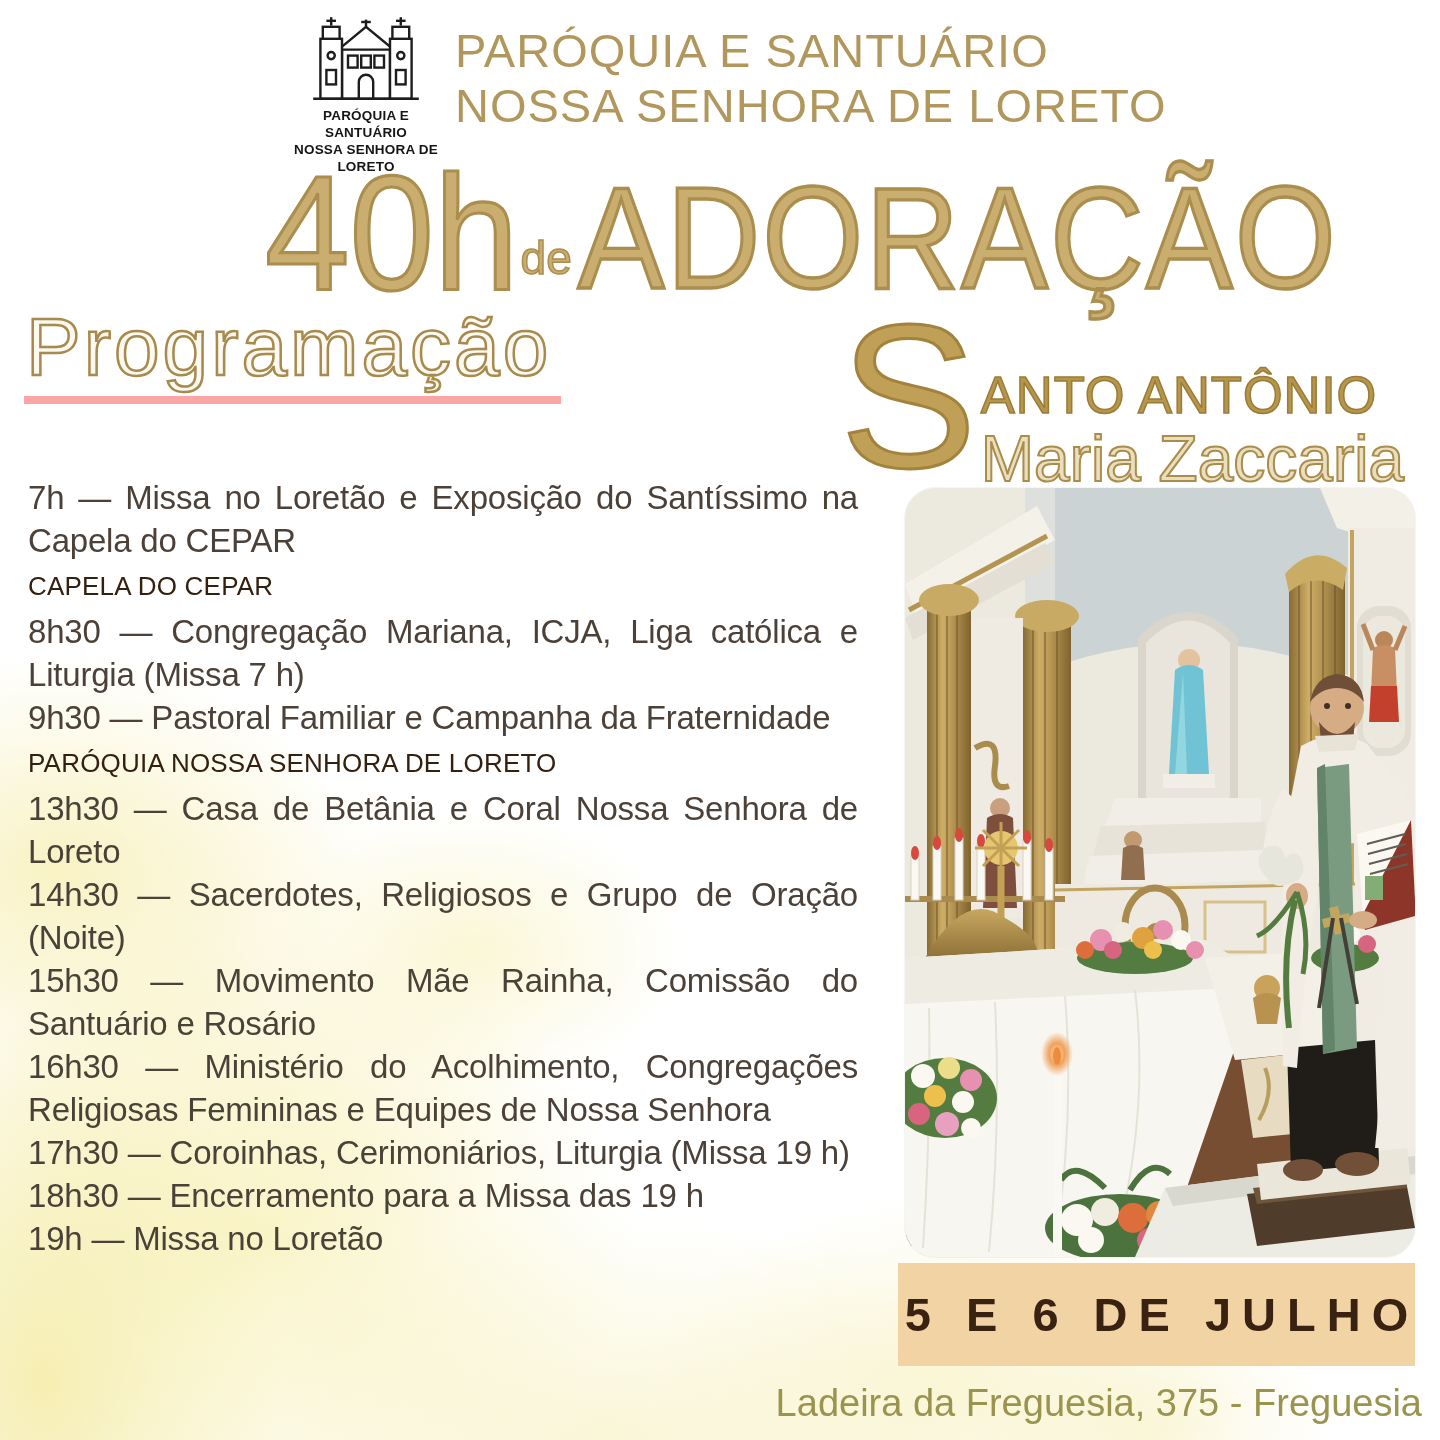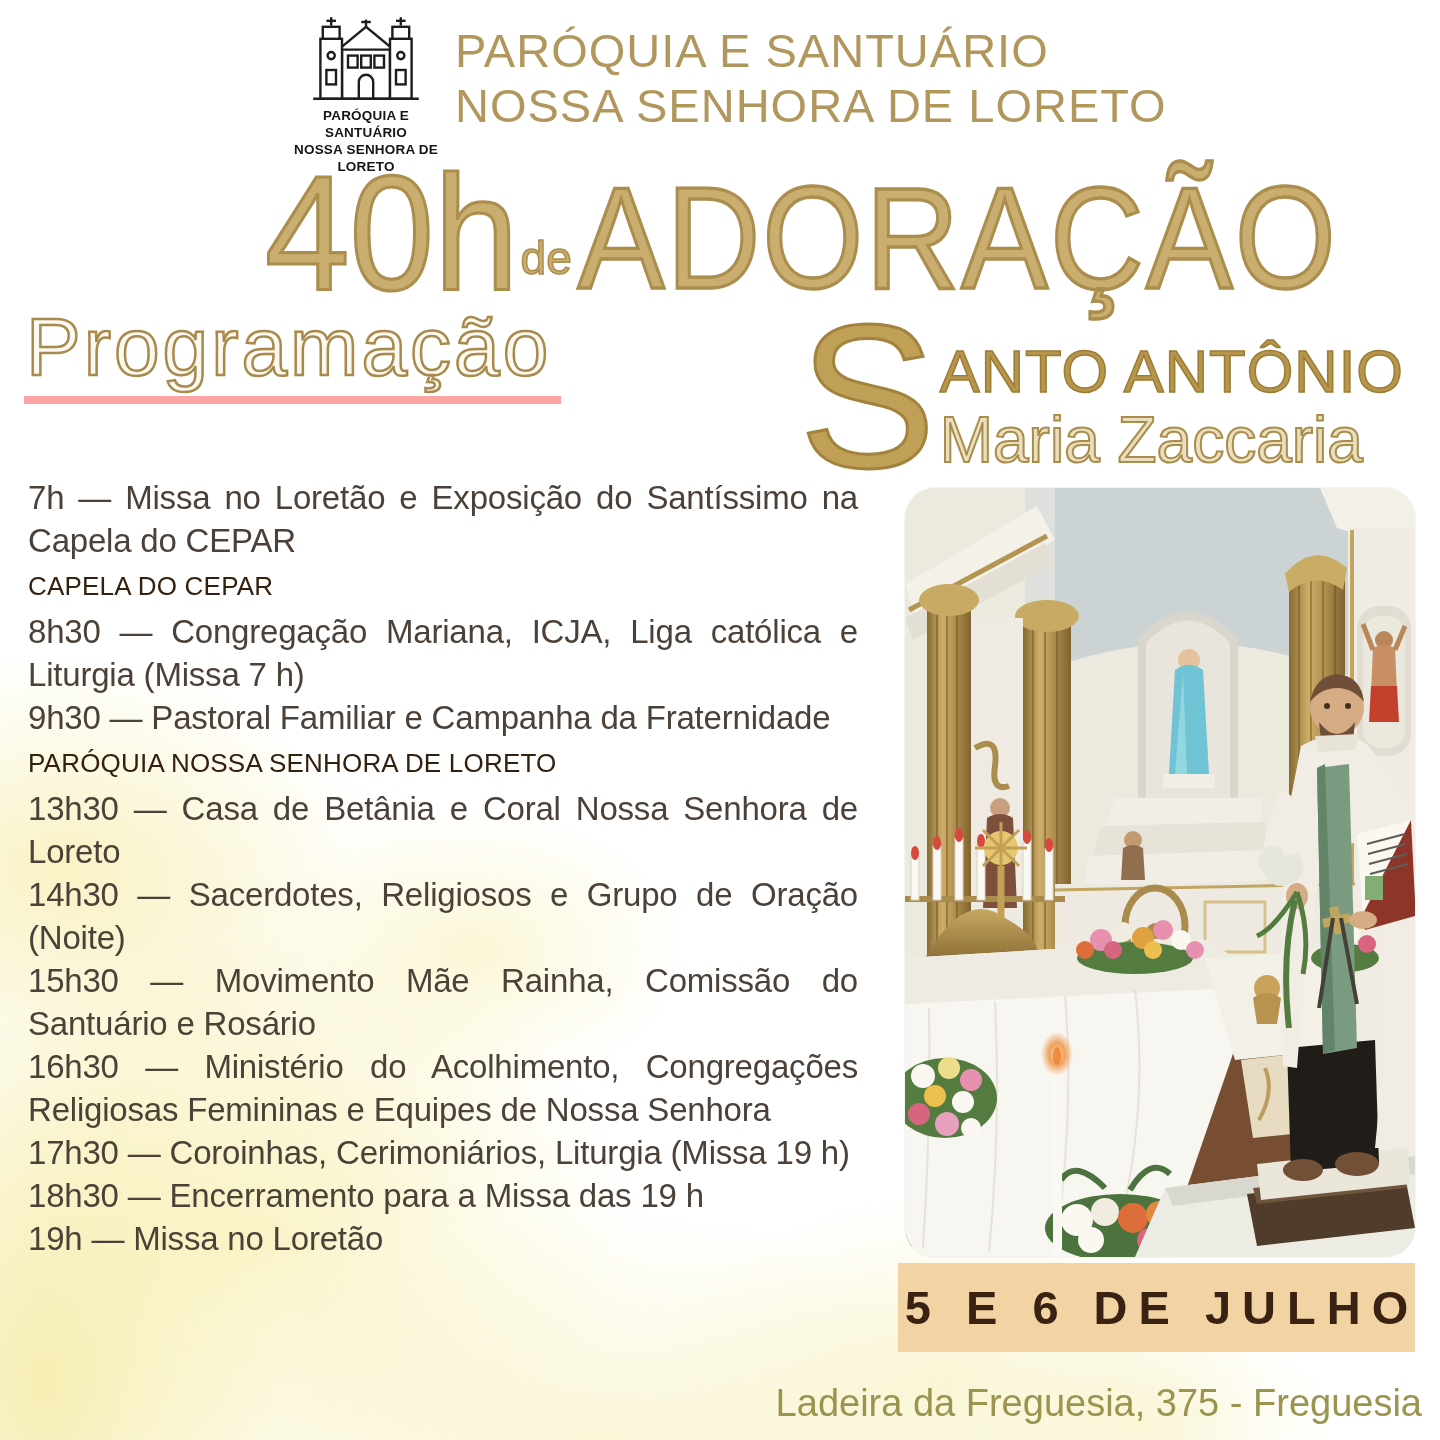--- a/index.html
+++ b/index.html
@@ -42,40 +42,40 @@
     position:absolute;left:24px;top:300px;
     font-size:82px;letter-spacing:3px;color:#fbf9f1;-webkit-text-stroke:2.5px #a88a4c;
     border-bottom:8px solid #fca5a5;padding:0 10px 2px 2px;line-height:1.15;
   }
   
   .saint{position:absolute;top:316px;right:36px;display:flex;align-items:flex-start;}
   .saint-s{
     font-size:205px;line-height:.78;color:#c0a057;-webkit-text-stroke:3px #a2823c;margin-right:4px;
   }
   .saint-lines{text-align:left;padding-top:26px;}
-  .saint-line1{font-size:60px;letter-spacing:1px;color:#b6954d;-webkit-text-stroke:1.5px #9c7c35;line-height:1.0;white-space:nowrap;}
+  .saint-line1{font-size:51px;letter-spacing:1px;color:#b6954d;-webkit-text-stroke:1.5px #9c7c35;line-height:1.0;white-space:nowrap;margin-top:28px;}
   .saint-line2{font-size:64px;color:#e9dfc0;-webkit-text-stroke:2px #ab8d4a;line-height:1.0;margin-top:6px;white-space:nowrap;}
   
   .day-heading{position:absolute;left:30px;top:416px;font-size:46px;font-weight:700;color:var(--day-gold);letter-spacing:1px;}
   .schedule{position:absolute;left:28px;top:476px;width:830px;}
   .sch-item{
     font-size:33px;color:var(--text-dark);line-height:43px;text-align:justify;letter-spacing:-.2px;
   }
   .sch-section{
     font-size:26px;color:var(--section-dark);font-weight:400;line-height:48px;letter-spacing:.2px;
   }
   
   .photo{
     position:absolute;left:905px;top:488px;width:510px;height:769px;border-radius:30px;overflow:hidden;
     box-shadow:0 0 0 1px rgba(0,0,0,.04);
   }
   .photo svg{display:block;}
   
   .date-banner{
-    position:absolute;left:898px;top:1263px;width:517px;height:89px;background:var(--banner-bg);
+    position:absolute;left:898px;top:1263px;width:517px;height:103px;background:var(--banner-bg);
     display:flex;align-items:center;justify-content:center;
   }
   .date-banner span{
     font-size:47px;font-weight:700;color:var(--banner-text);letter-spacing:11px;text-indent:11px;white-space:nowrap;
   }
   
   .address{position:absolute;right:18px;top:1382px;font-size:38px;color:var(--address);white-space:nowrap;}
 </style>
 </head>
 <body>

